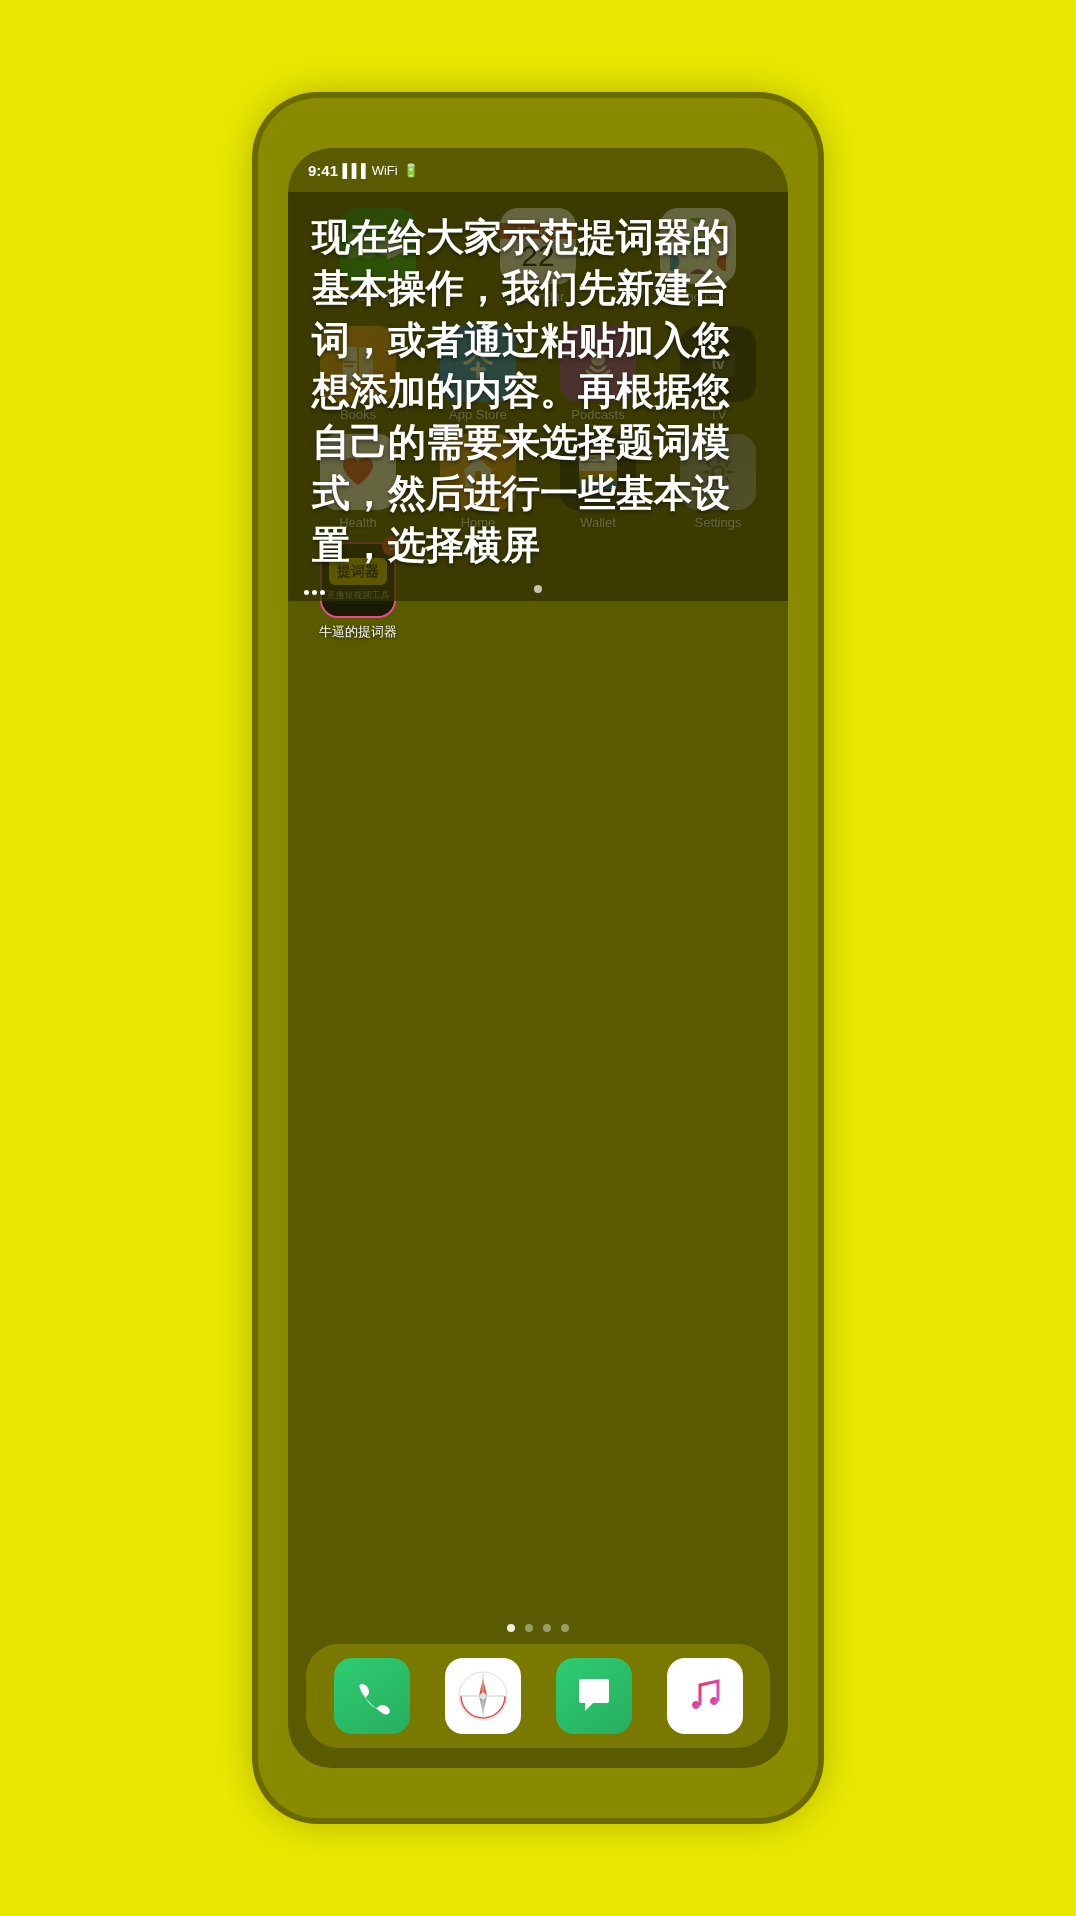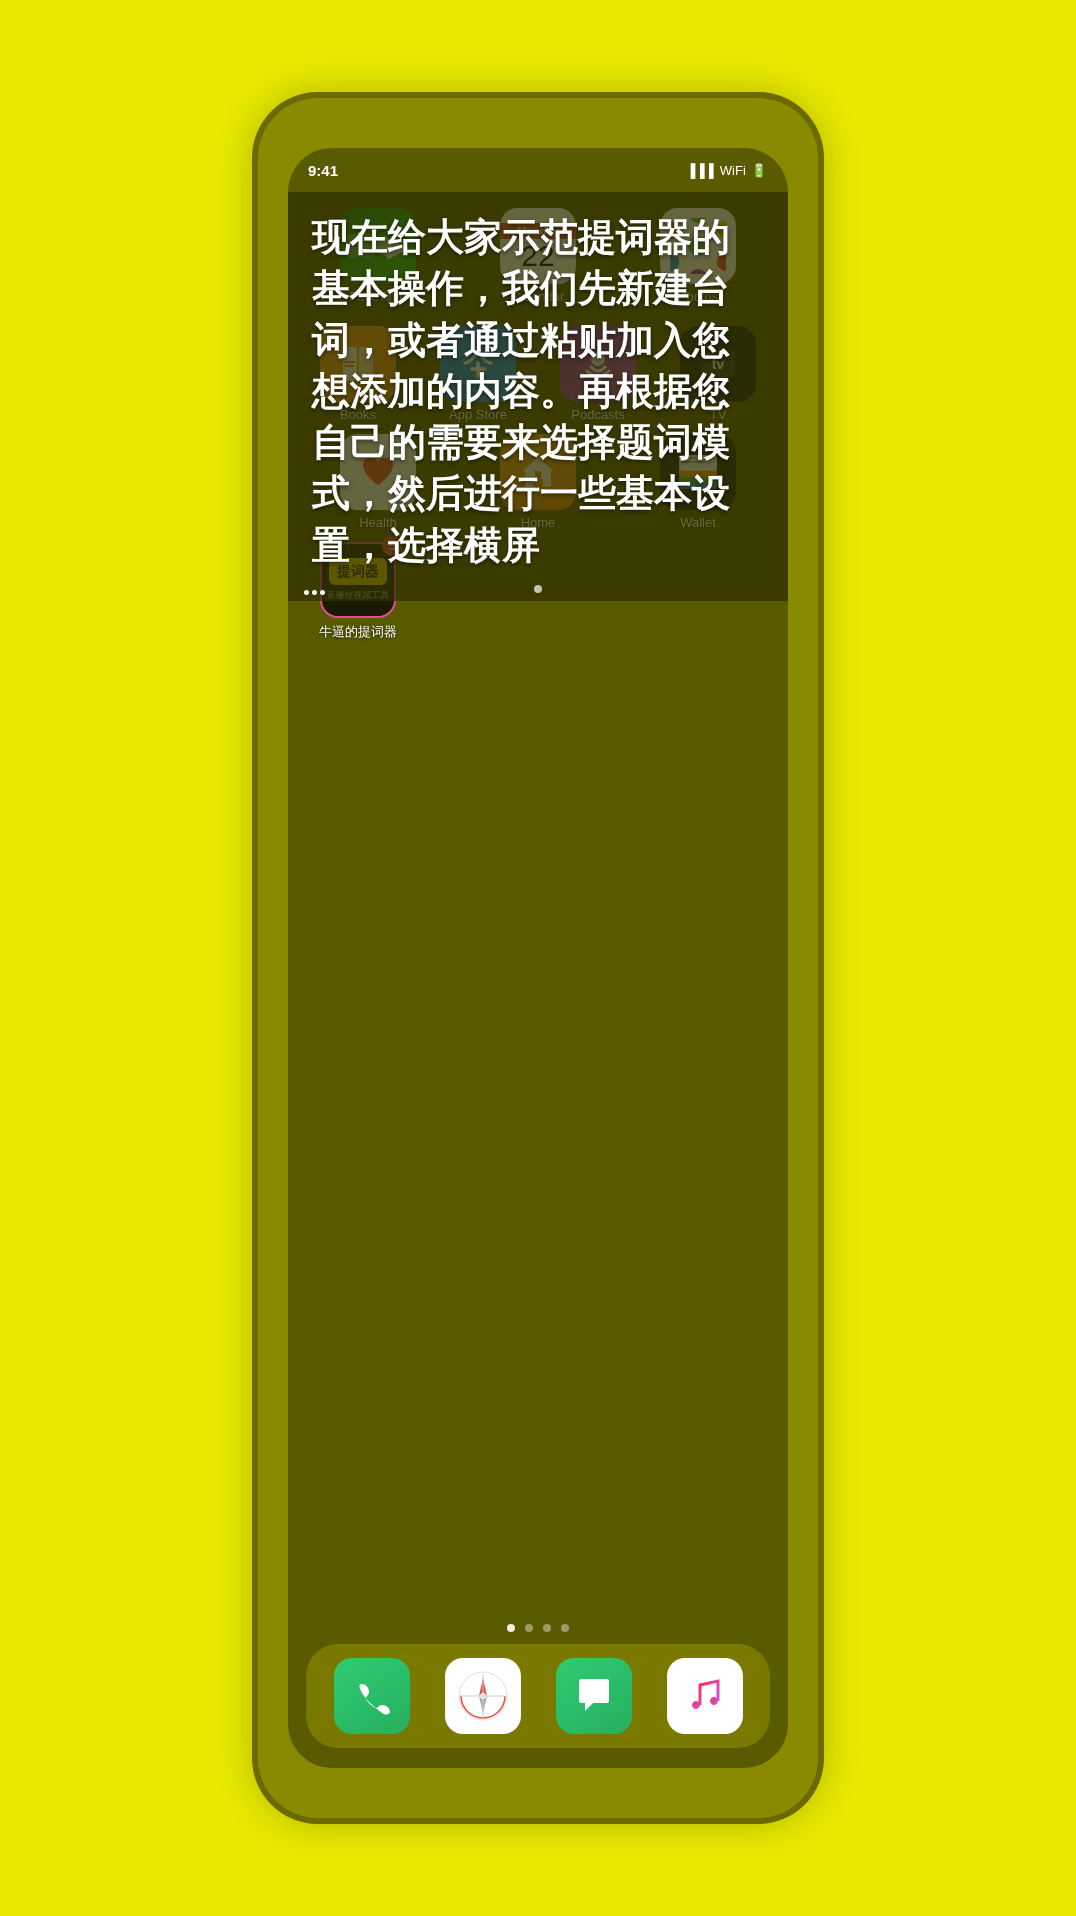--- a/index.html
+++ b/index.html
@@ -32,21 +32,20 @@
       position: relative;
       display: flex;
       flex-direction: column;
     }
     
     .status-bar {
       height: 44px;
       padding: 0 20px;
       display: flex;
       align-items: center;
-      justify-content: space-between;
       flex-shrink: 0;
     }
     .status-time {
       color: white;
       font-size: 15px;
       font-weight: 600;
     }
     .status-icons {
       display: flex;
       align-items: center;
@@ -371,20 +370,30 @@
               <rect x="6" y="18" width="38" height="16" rx="3" fill="#4CAF50"></rect>
               <rect x="6" y="12" width="38" height="16" rx="3" fill="#FF9800"></rect>
               <rect x="6" y="6" width="38" height="16" rx="3" fill="#f5f5f5"></rect>
               <rect x="8" y="8" width="16" height="2" rx="1" fill="#aaa"></rect>
               <rect x="8" y="12" width="24" height="2" rx="1" fill="#aaa"></rect>
             </svg>
           </div>
           <span class="app-label">Wallet</span>
         </div>
 
+        <div class="app-item">
+          <div class="app-icon icon-settings">
+            <svg width="46" height="46" viewBox="0 0 46 46">
+              <circle cx="23" cy="23" r="7" fill="#555"></circle>
+              <circle cx="23" cy="23" r="4" fill="#999"></circle>
+              <path d="M23 6 L25 14 L21 14 Z M23 40 L25 32 L21 32 Z M6 23 L14 25 L14 21 Z M40 23 L32 25 L32 21 Z M10 10 L16 17 L14 19 Z M36 36 L30 29 L32 27 Z M36 10 L30 17 L32 19 Z M10 36 L16 29 L14 27 Z" fill="#555"></path>
+            </svg>
+          </div>
+          <span class="app-label">Settings</span>
+        </div>
       </div>
 
       <div class="app-row" style="justify-content: flex-start; padding-left: 10px;">
         <div class="app-item">
           <div class="icon-wrapper">
             <div class="app-icon icon-teleprompter">
               <div style="background:#1a1a00; width:100%; height:100%; display:flex; flex-direction:column; align-items:center; justify-content:center;">
                 <div style="background:#e8c800; border-radius:6px; padding:4px 8px; margin-bottom:4px;">
                   <span style="color:#1a1a1a; font-size:14px; font-weight:900; font-family:sans-serif;">提词器</span>
                 </div>

